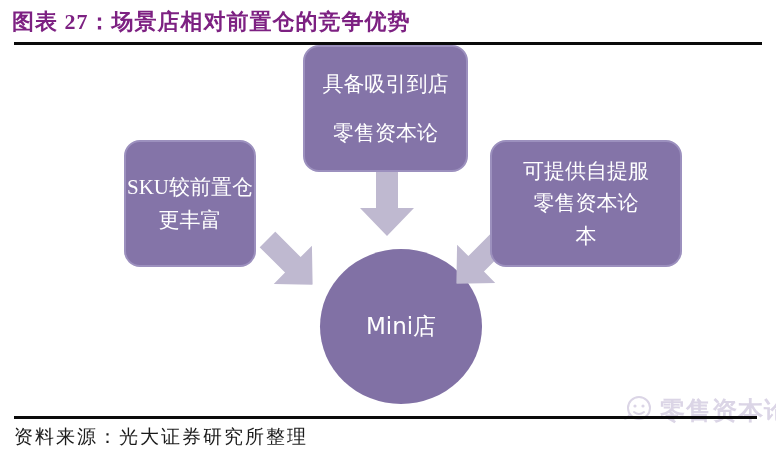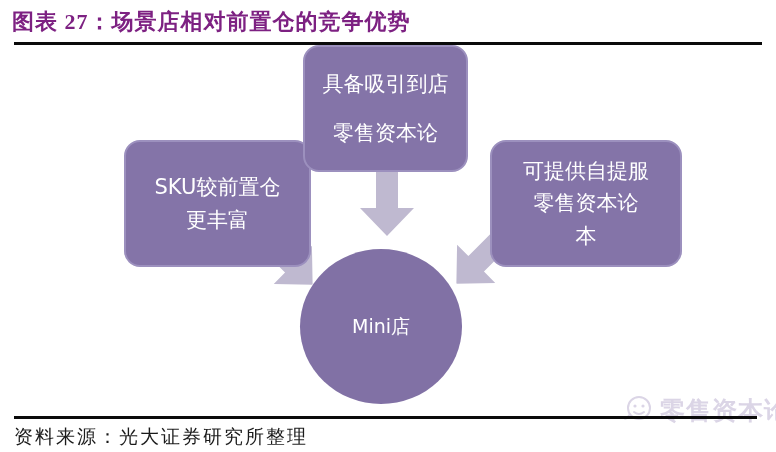--- a/index.html
+++ b/index.html
@@ -43,34 +43,34 @@
     border-radius:16px;
     color:#ffffff;
     display:flex;flex-direction:column;
     align-items:center;justify-content:center;
     text-align:center;
     font-size:21px;
     line-height:1.55;
     z-index:3;
   }
   .adv-box span{display:block;}
-  .box-left{left:124px;top:140px;width:187px;height:127px;}
+  .box-left{left:124px;top:140px;width:132px;height:127px;font-family:Liberation Serif, serif;}
   .box-top{left:303px;top:45px;width:165px;height:127px;gap:16px;}
   .box-right{left:490px;top:140px;width:192px;height:127px;}
 
   .center-circle{
     position:absolute;
-    left:300px;top:249px;width:162px;height:155px;
+    left:320px;top:249px;width:162px;height:155px;
     background:var(--circle-fill);
     border-radius:50%;
     color:#ffffff;
     display:flex;flex-direction:column;
     align-items:center;justify-content:center;
     text-align:center;
-    font-size:19px;
+    font-size:23px;
     line-height:1.65;
     z-index:1;
   }
   .center-circle span{display:block;}
 
   .arrow{
     position:absolute;width:54px;height:64px;z-index:2;
   }
   .arrow svg{display:block;width:100%;height:100%;}
   .arrow polygon{fill:var(--arrow-color);}

